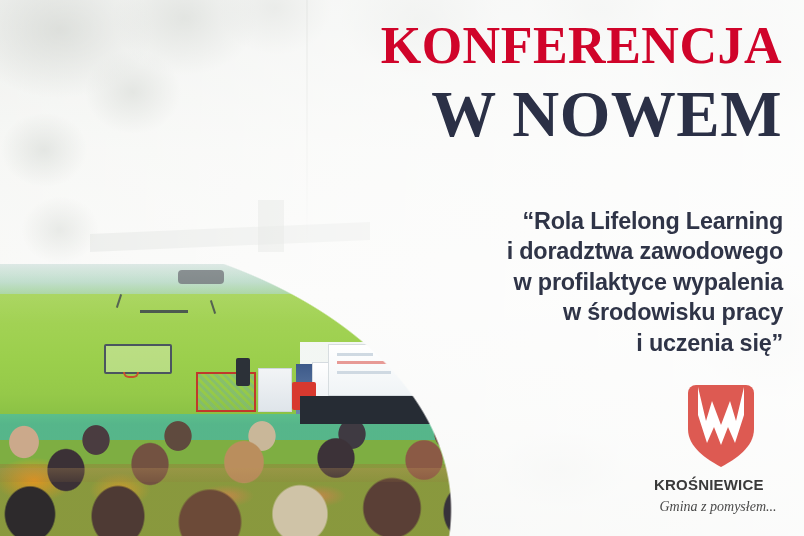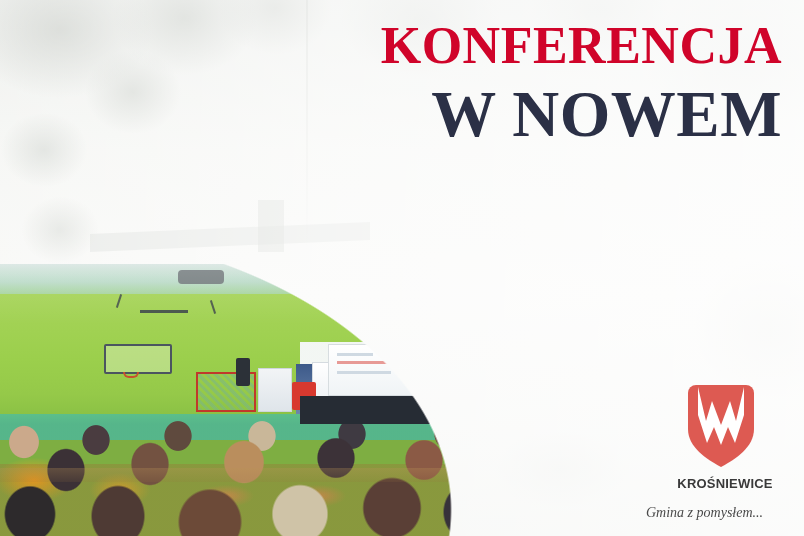--- a/index.html
+++ b/index.html
@@ -232,33 +232,33 @@
   }
   .crest{
     width:66px; height:82px;
     margin:0 auto;
     display:block;
   }
   .logo-name{
     margin-top:9px;
     font-family:"Liberation Sans", sans-serif;
     font-weight:bold;
-    font-size:13px;
+    font-size:15px;
     letter-spacing:.2px;
     color:#3a3a3a;
-    text-align:center;
+    text-align:left;
     padding-left:8px;
   }
   .logo-tag{
-    margin-top:14px;
+    margin-top:6px;
     font-family:"Liberation Serif", serif;
     font-style:italic;
     font-size:14px;
     color:#4a4a4a;
-    text-align:left;
+    text-align:center;
     padding-right:6px;
   }
 </style>
 </head>
 <body>
 
 <div id="poster">
 
   <div class="bg-wash">
     <div class="bg-pole"></div>
@@ -292,20 +292,27 @@
     <div class="stage-dark"></div>
     <div class="table-band"></div>
     <div class="photo-soft"></div>
   </div>
 
   <div class="headline">
     <span class="l1">KONFERENCJA</span>
     <span class="l2">W NOWEM</span>
   </div>
 
+  <div class="quote">
+    <span>“Rola Lifelong Learning</span>
+    <span>i doradztwa zawodowego</span>
+    <span>w profilaktyce wypalenia</span>
+    <span>w środowisku pracy</span>
+    <span>i uczenia się”</span>
+  </div>
 
   <div class="logo">
     <svg class="crest" viewBox="0 0 66 82">
       <path d="M0,8 A8,8 0 0 1 8,0 L58,0 A8,8 0 0 1 66,8 L66,44 C66,62 48,74 33,82 C18,74 0,62 0,44 Z" fill="#dd5a52"></path>
       <path d="M10,2 L18,36 L24,16 L33,40 L42,16 L48,36 L56,2 L56,30 L47,58 L40,42 L33,60 L26,42 L19,58 L10,30 Z" fill="#ffffff"></path>
     </svg>
     <div class="logo-name">KROŚNIEWICE</div>
     <div class="logo-tag">Gmina z pomysłem...</div>
   </div>
 

